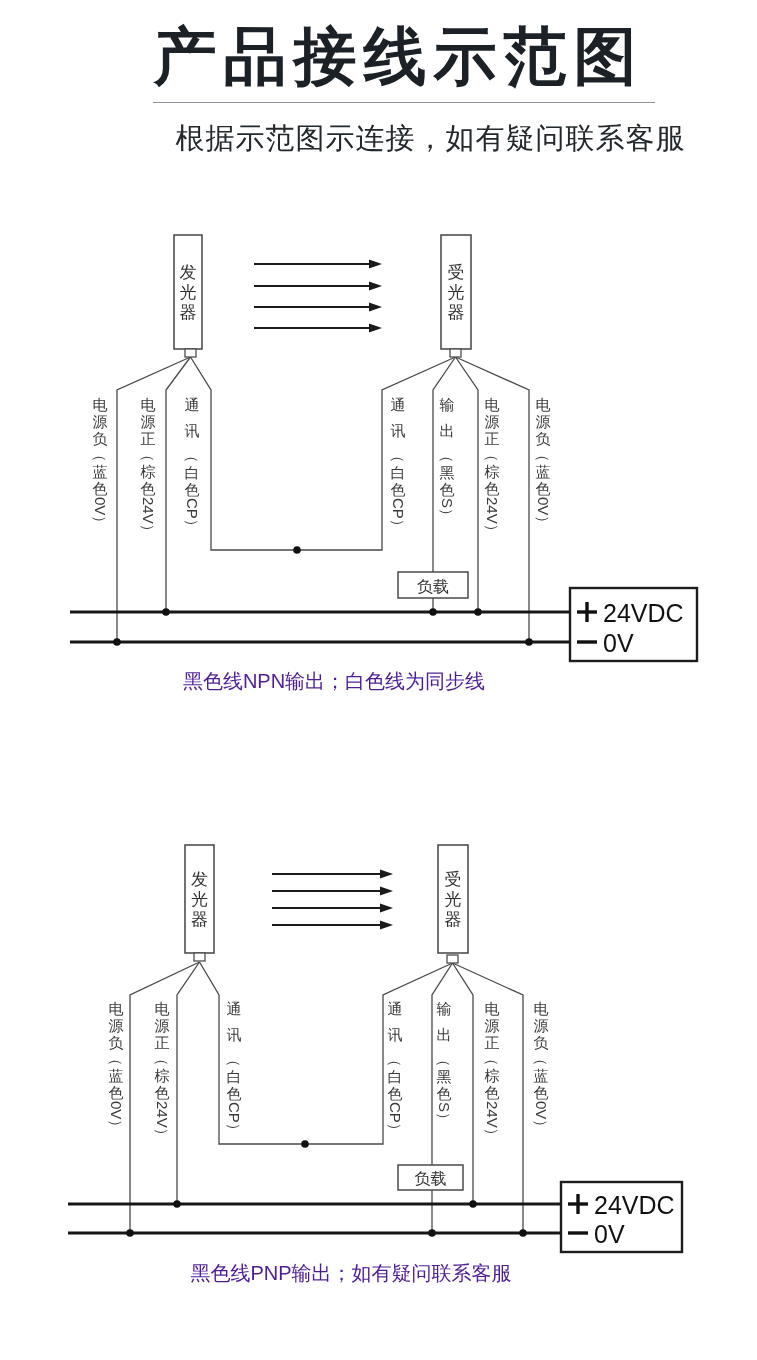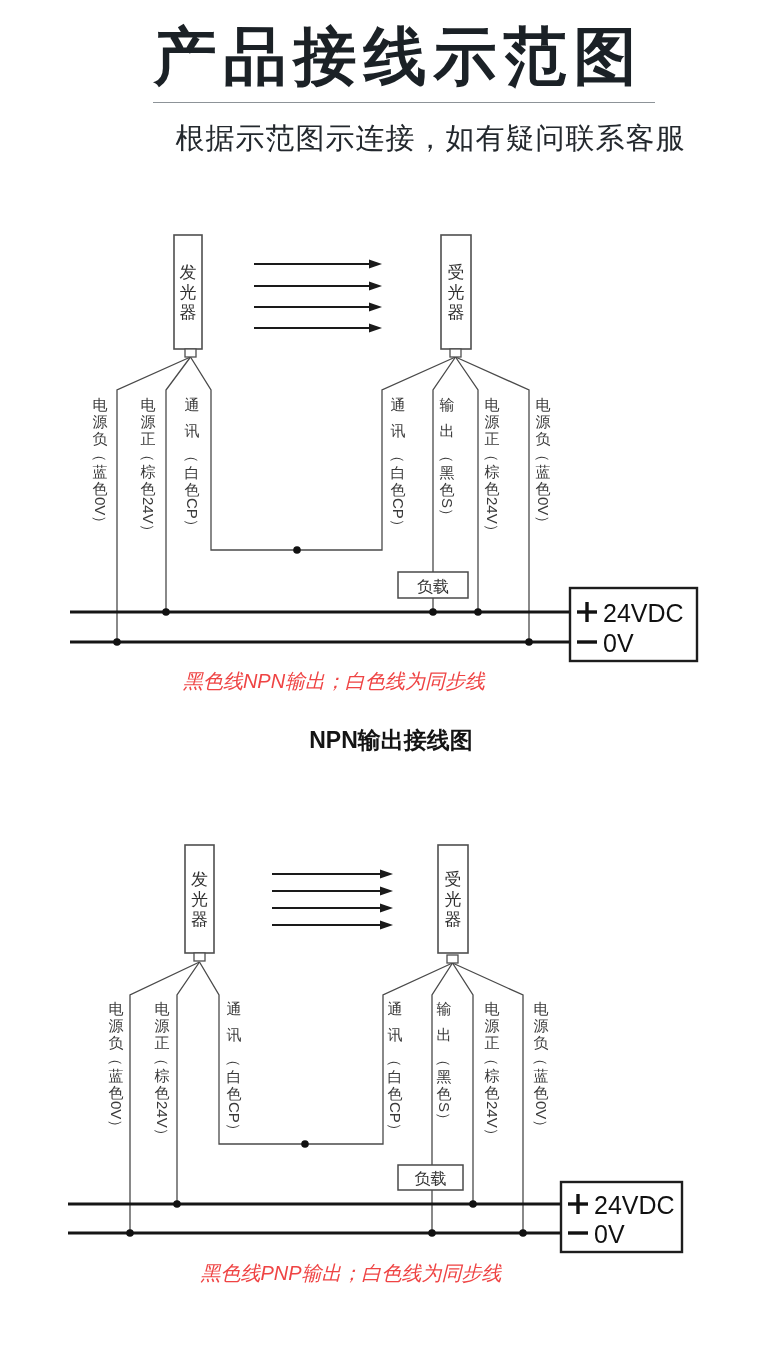--- a/index.html
+++ b/index.html
@@ -4,21 +4,21 @@
 <style>
   html,body{margin:0;padding:0;background:#ffffff;}
   #page{position:relative;width:757px;height:1360px;background:#ffffff;overflow:hidden;
         font-family:"Liberation Sans","DejaVu Sans",sans-serif;}
   .abs{position:absolute;margin-left:20px;}
   #title{top:16px;left:0;width:757px;text-align:center;font-size:63px;line-height:80px;
          font-weight:900;color:#1b2126;letter-spacing:7px;}
   #divider{top:102px;left:133px;width:502px;height:0;border-top:1px solid #8d9398;}
   #subtitle{top:118px;left:0;width:757px;text-align:center;font-size:29px;line-height:40px;
             font-weight:500;color:#23282d;letter-spacing:1px;padding-left:32px;}
-  .caption{font-size:20px;color:#ef4444;white-space:nowrap;transform:translateX(-50%);font-style:italic;}
+  .caption{font-size:20px;color:#4c1d95;white-space:nowrap;transform:translateX(-50%);}
   .diagram-heading{font-size:23px;font-weight:700;color:#141414;white-space:nowrap;transform:translateX(-50%);}
   #cap-npn{top:668px;left:314px;}
   #head-npn{top:725px;left:371px;}
   #cap-pnp{top:1260px;left:331px;}
   svg{position:absolute;top:0;left:0;}
   svg text{font-family:"Liberation Sans","DejaVu Sans",sans-serif;}
 </style>
 </head>
 <body>
 
@@ -254,15 +254,14 @@
           <text x="541" y="1042" text-anchor="middle" font-size="15" fill="#3a3a3a" dominant-baseline="central">负</text>
           <text transform="translate(541,1051) rotate(90)" font-size="15" fill="#3a3a3a" dominant-baseline="central">（</text>
           <text x="541" y="1075" text-anchor="middle" font-size="15" fill="#3a3a3a" dominant-baseline="central">蓝</text>
           <text x="541" y="1092" text-anchor="middle" font-size="15" fill="#3a3a3a" dominant-baseline="central">色</text>
           <text transform="translate(541,1101) rotate(90)" font-size="15" fill="#3a3a3a" dominant-baseline="central">0V）</text>
         </g>
       </g>
     </svg>
 
   <div id="cap-npn" class="abs caption">黑色线NPN输出；白色线为同步线</div>
-  <div id="head-npn" class="abs diagram-heading">NPN输出接线图</div>
-  <div id="cap-pnp" class="abs caption">黑色线PNP输出；白色线为同步线</div>
+  <div id="cap-pnp" class="abs caption">黑色线PNP输出；如有疑问联系客服</div>
 </div>
 
 </body></html>

